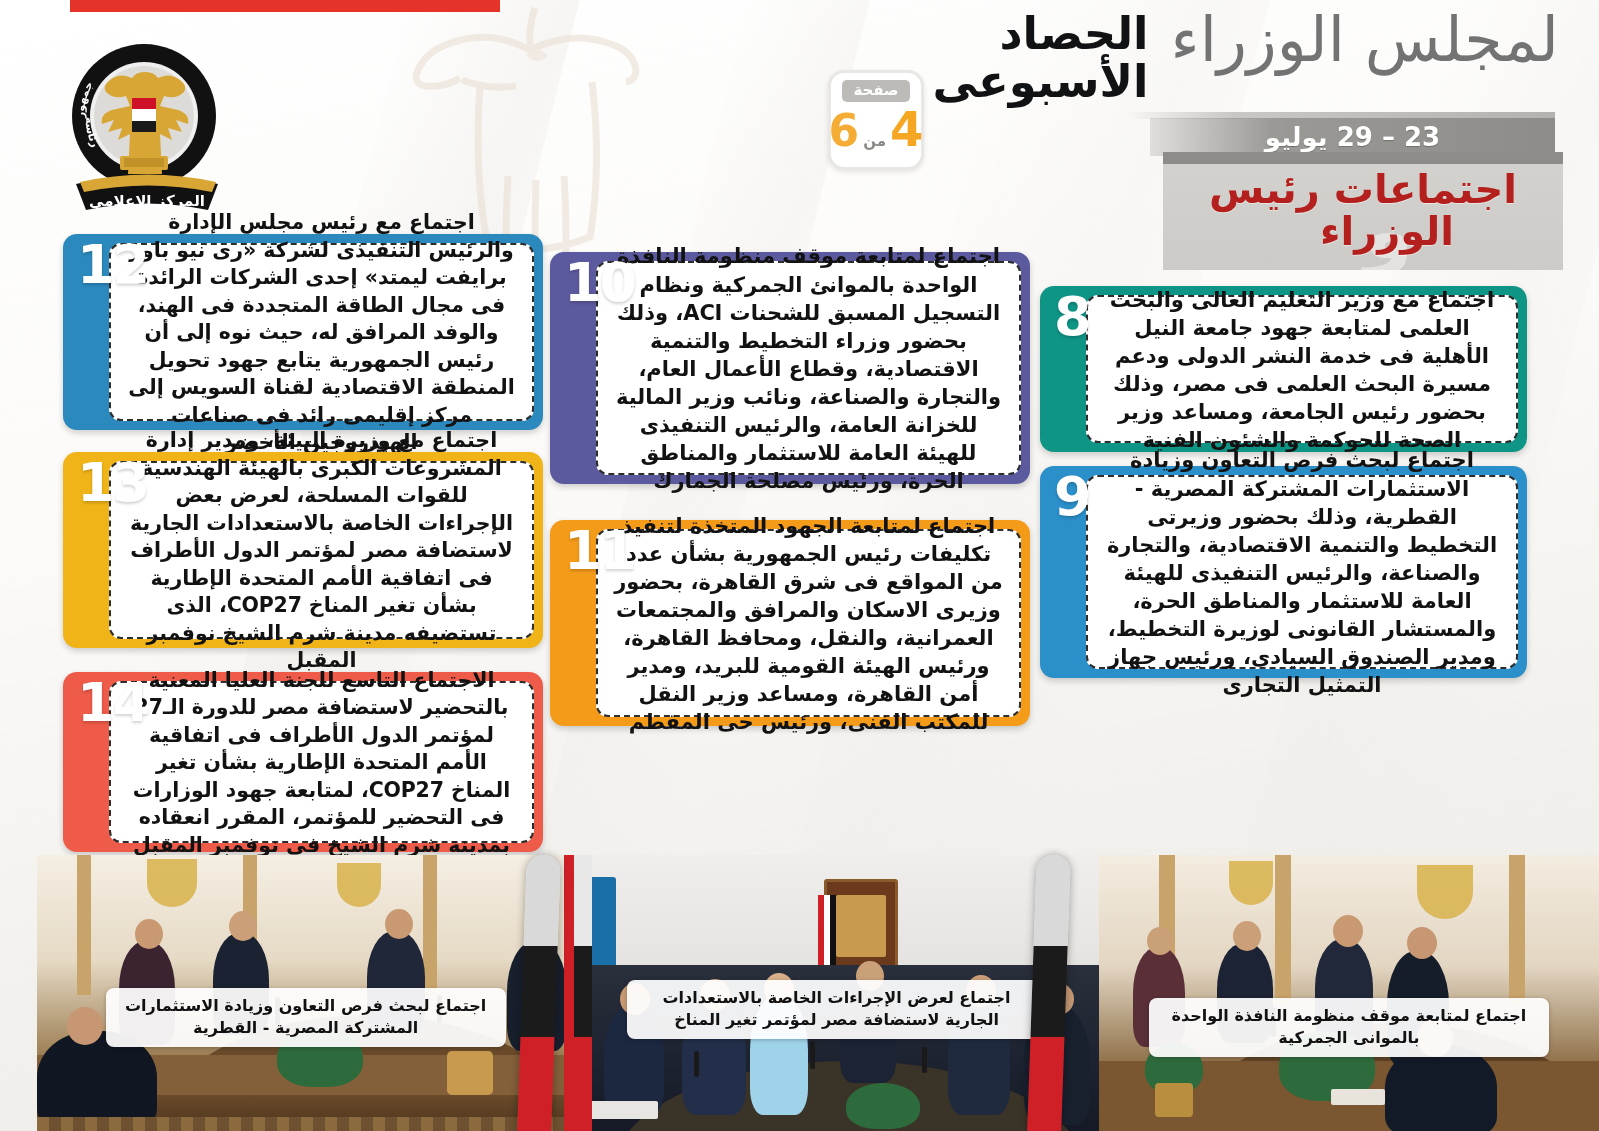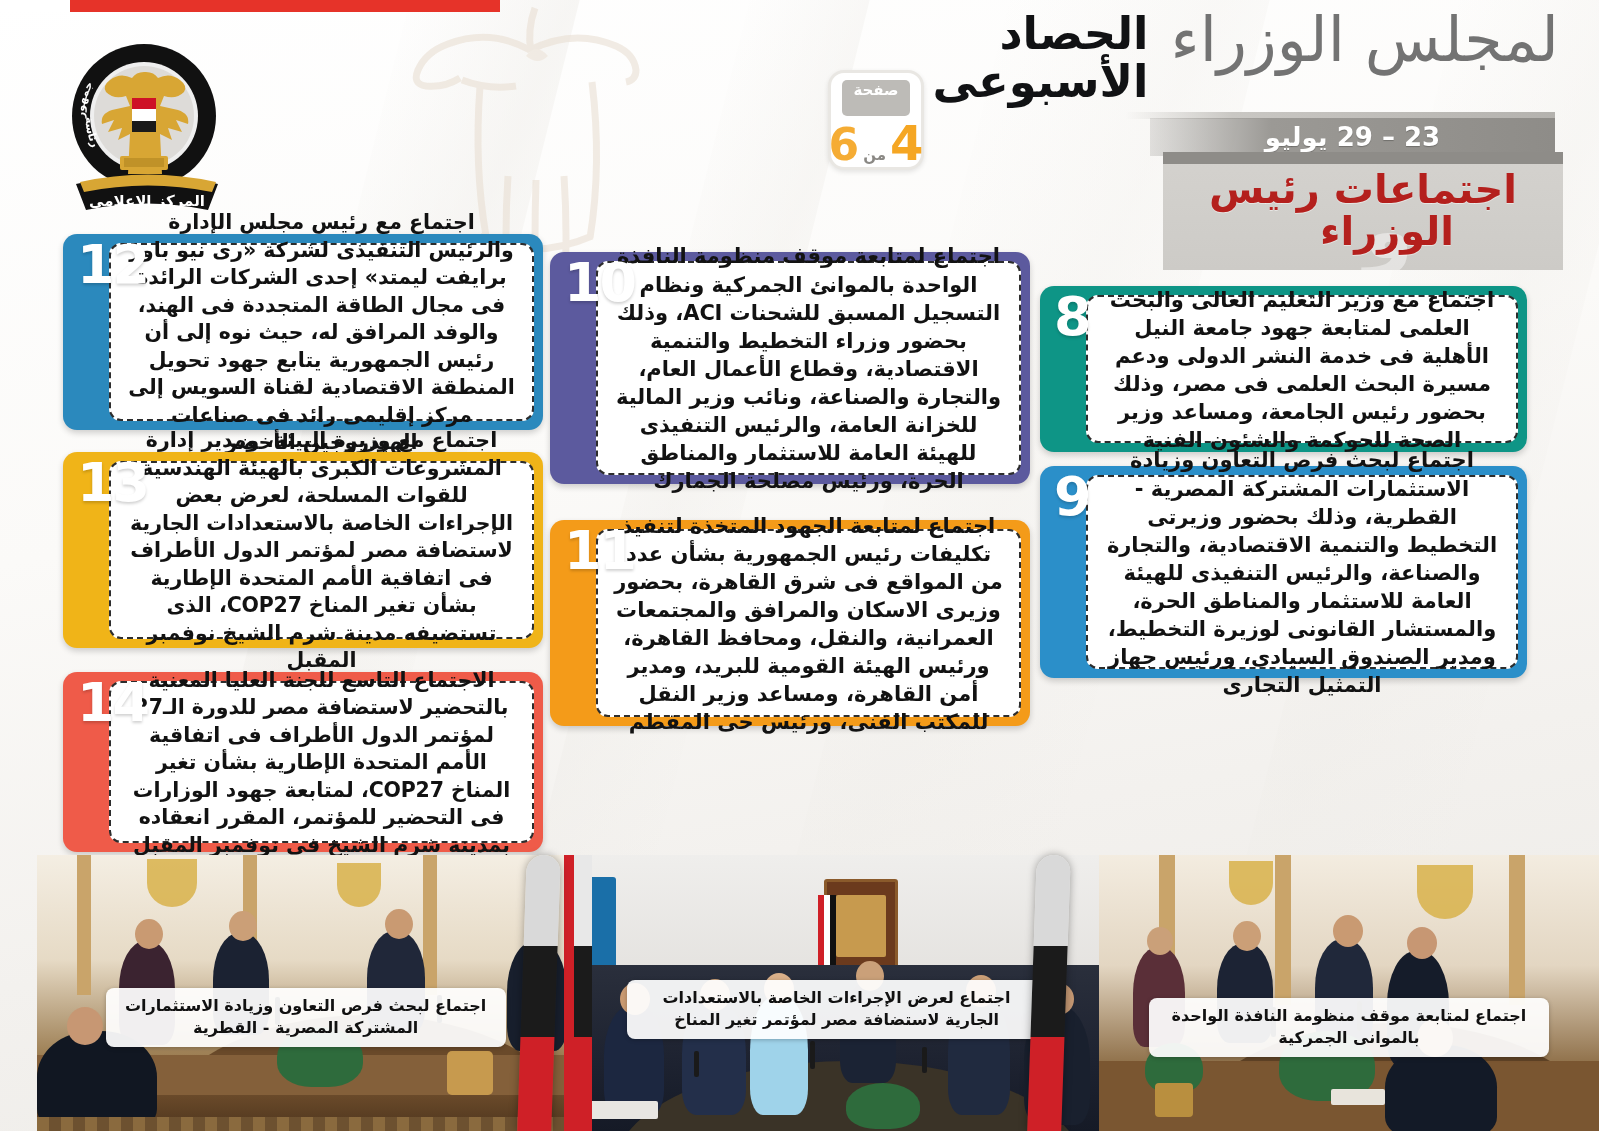--- a/index.html
+++ b/index.html
@@ -145,21 +145,21 @@
     flex-direction: column;
     align-items: center;
     padding-top: 7px;
   }
   .page-badge-label {
     background: #bdbbb7;
     color: #ffffff;
     font-size: 15px;
     font-weight: 800;
     border-radius: 5px;
-    padding: 2px 11px 17px;
+    padding: 2px 11px 3px;
     line-height: 1.1;
   }
   .page-badge-nums {
     display: flex;
     align-items: baseline;
     justify-content: center;
     gap: 4px;
     margin-top: 3px;
     direction: rtl;
   }

